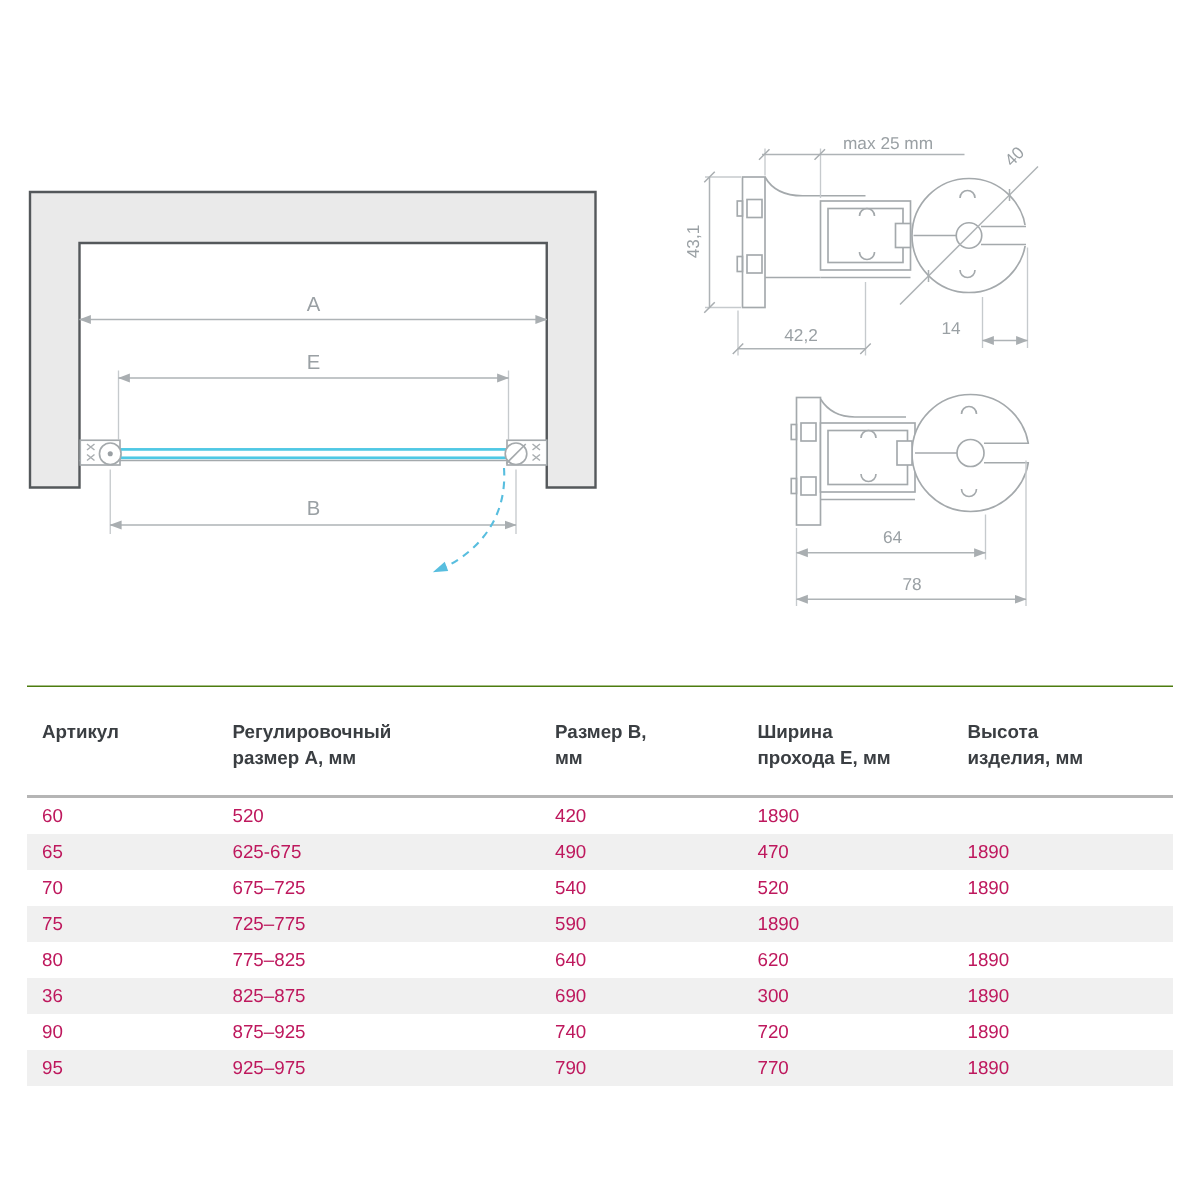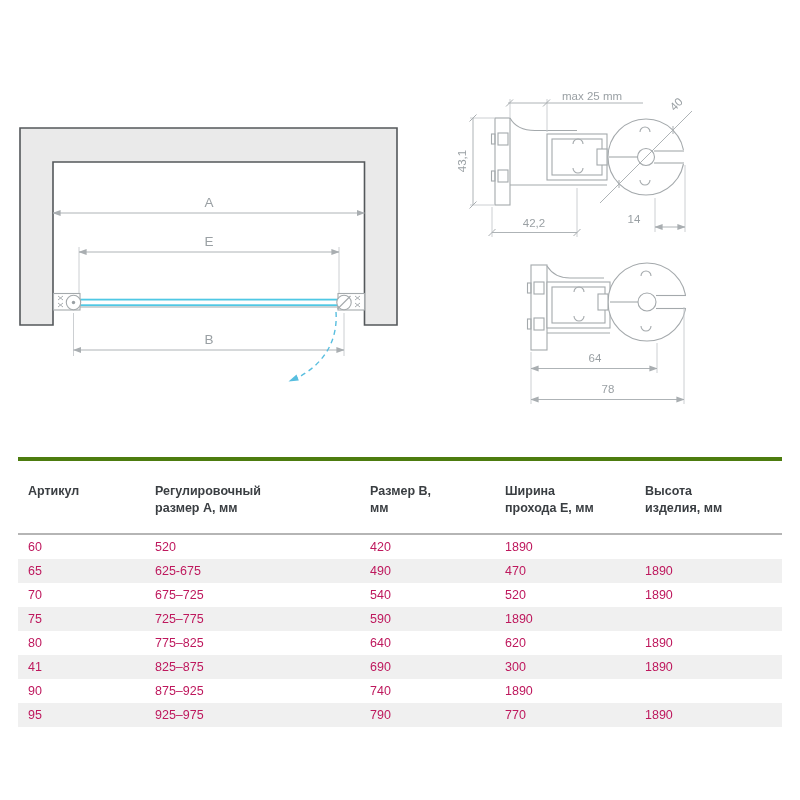--- a/index.html
+++ b/index.html
@@ -5,21 +5,21 @@
   html,body { margin:0; padding:0; background:#ffffff; }
   .stage {
     position:relative; width:800px; height:800px; background:#ffffff;
     font-family:"Liberation Sans", sans-serif; overflow:hidden;
   }
   .drawings { position:absolute; left:0; top:0; }
 
   
   .spec-table {
     position:absolute; left:18px; right:18px; top:457px;
-    border-top:4px solid #4d7c0f;
+    border-top:1px solid #4d7c0f;
   }
   .thead {
     display:grid;
     grid-template-columns:127px 215px 135px 140px 1fr;
     padding:22px 0 16px 10px;
     border-bottom:2px solid #b5b5b5;
     color:#3a3e42; font-weight:bold; font-size:12.5px; line-height:17px;
   }
   .trow {
     display:grid;
@@ -227,30 +227,31 @@
         <div>1890</div>
       </div>
       <div class="trow">
         <div>80</div>
         <div>775–825</div>
         <div>640</div>
         <div>620</div>
         <div>1890</div>
       </div>
       <div class="trow">
-        <div>41</div>
+        <div>36</div>
         <div>825–875</div>
         <div>690</div>
         <div>300</div>
         <div>1890</div>
       </div>
       <div class="trow">
         <div>90</div>
         <div>875–925</div>
         <div>740</div>
+        <div>720</div>
         <div>1890</div>
       </div>
       <div class="trow">
         <div>95</div>
         <div>925–975</div>
         <div>790</div>
         <div>770</div>
         <div>1890</div>
       </div>
     </div>

